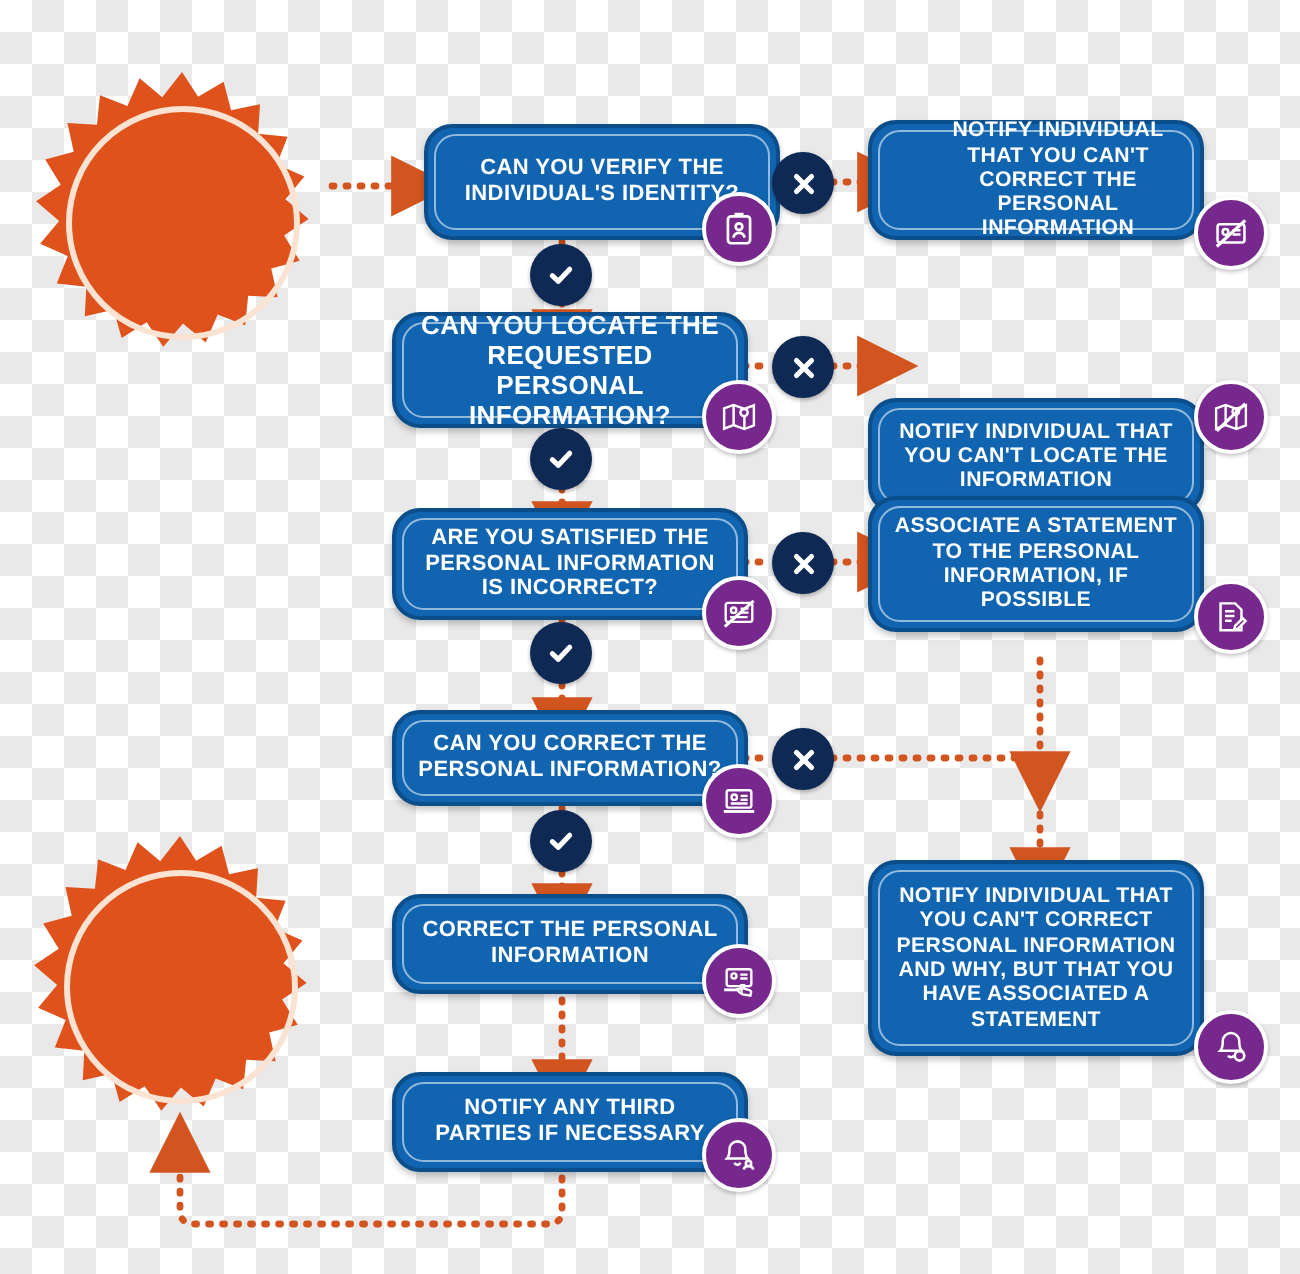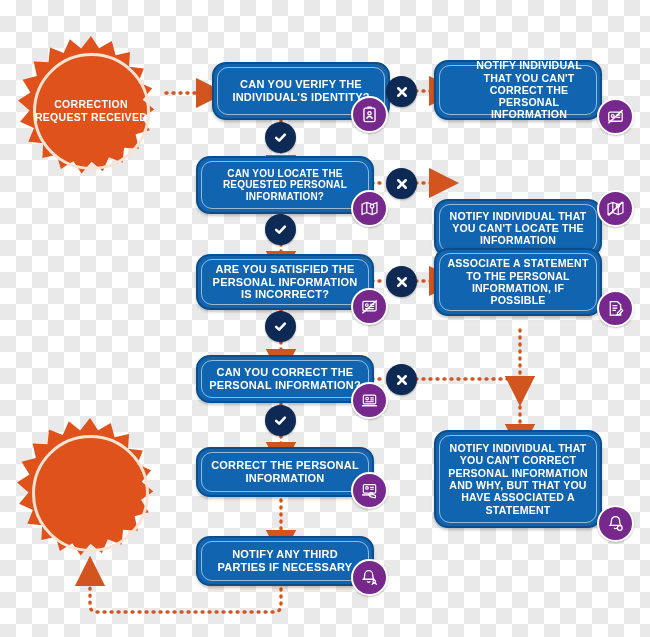--- a/index.html
+++ b/index.html
@@ -125,21 +125,20 @@
     <path d="M281,500 L281,533" marker-end="url(#arrowD)"></path>
 
     <path d="M281,589 L281,605 Q281,612 274,612 L97,612 Q90,612 90,605 L90,583" marker-end="url(#arrowD)"></path>
   </g>
 </svg>
 
 <div class="burst" style="left:16px;top:36px;width:150px;height:150px;font-size:10.5px;font-weight:bold;">
   <div class="star" style="clip-path:polygon(50.00% 0.00%,55.39% 8.24%,63.86% 3.25%,66.37% 12.78%,76.00% 10.72%,75.38% 20.55%,85.22% 21.62%,81.58% 30.78%,90.80% 34.85%,84.49% 42.42%,92.20% 49.00%,84.02% 54.50%,89.24% 62.89%,79.74% 65.50%,81.89% 75.11%,72.05% 74.58%,71.07% 84.43%,61.89% 80.87%,57.90% 90.13%,50.31% 83.86%,43.76% 91.60%,38.23% 83.44%,29.87% 88.70%,27.22% 79.21%,17.59% 81.38%,18.11% 71.55%,8.26% 70.48%,11.93% 61.33%,2.71% 57.21%,9.05% 49.67%,1.38% 43.05%,9.58% 37.59%,4.40% 29.18%,13.91% 26.61%,11.81% 17.00%,21.64% 17.58%,22.66% 7.73%,31.83% 11.33%,35.86% 2.09%,43.42% 8.39%)">
   </div>
   <div class="ring"></div>
-  <span>CORRECTION REQUEST RECEIVED</span>
 </div>
 
 <div class="burst" style="left:15px;top:418px;width:150px;height:150px;font-size:9.6px;font-weight:bold;">
   <div class="star" style="clip-path:polygon(50.00% 0.00%,55.39% 8.24%,63.86% 3.25%,66.37% 12.78%,76.00% 10.72%,75.38% 20.55%,85.22% 21.62%,81.58% 30.78%,90.80% 34.85%,84.49% 42.42%,92.20% 49.00%,84.02% 54.50%,89.24% 62.89%,79.74% 65.50%,81.89% 75.11%,72.05% 74.58%,71.07% 84.43%,61.89% 80.87%,57.90% 90.13%,50.31% 83.86%,43.76% 91.60%,38.23% 83.44%,29.87% 88.70%,27.22% 79.21%,17.59% 81.38%,18.11% 71.55%,8.26% 70.48%,11.93% 61.33%,2.71% 57.21%,9.05% 49.67%,1.38% 43.05%,9.58% 37.59%,4.40% 29.18%,13.91% 26.61%,11.81% 17.00%,21.64% 17.58%,22.66% 7.73%,31.83% 11.33%,35.86% 2.09%,43.42% 8.39%)">
   </div>
   <div class="ring"></div>
 </div>
 
 <div class="box" style="left:212px;top:62px;width:178px;height:58px;font-size:11px;font-weight:bold;">
   <span>CAN YOU VERIFY THE INDIVIDUAL'S IDENTITY?</span>
@@ -167,21 +166,21 @@
     <path d="M13 10.3h5M13 13h5"></path>
     <path d="M3 20.5 L21 4" stroke-width="2"></path>
   </svg>
 </div>
 <div class="mark" style="left:265px;top:122px;width:31px;height:31px;">
   <svg viewBox="0 0 24 24" width="19" height="19" fill="none" stroke="#fff" stroke-width="3.2" stroke-linecap="round" stroke-linejoin="round">
     <path d="M6.5 12.4 L10.3 16 L17.5 8.4"></path>
   </svg>
 </div>
 
-<div class="box" style="left:196px;top:156px;width:178px;height:58px;font-size:10px;font-weight:bold;">
+<div class="box" style="left:196px;top:156px;width:178px;height:58px;font-size:13px;font-weight:bold;">
   <span>CAN YOU LOCATE THE REQUESTED PERSONAL INFORMATION?</span>
 </div>
 <div class="picon" style="left:351px;top:190px;width:33px;height:33px;">
   <svg viewBox="0 0 24 24" width="19" height="19" fill="none" stroke="#fff" stroke-width="1.55">
     <path d="M2.6 6.6 L8.6 4.4 L15.4 6.9 L21.4 4.6 V17.3 L15.4 19.6 L8.6 17.1 L2.6 19.4 Z"></path>
     <path d="M8.6 4.4V17.1M15.4 6.9V19.6"></path>
     <circle cx="15.2" cy="9.2" r="2.3" fill="#77288C"></circle>
   </svg>
 </div>
 <div class="mark" style="left:386px;top:168px;width:31px;height:31px;">

